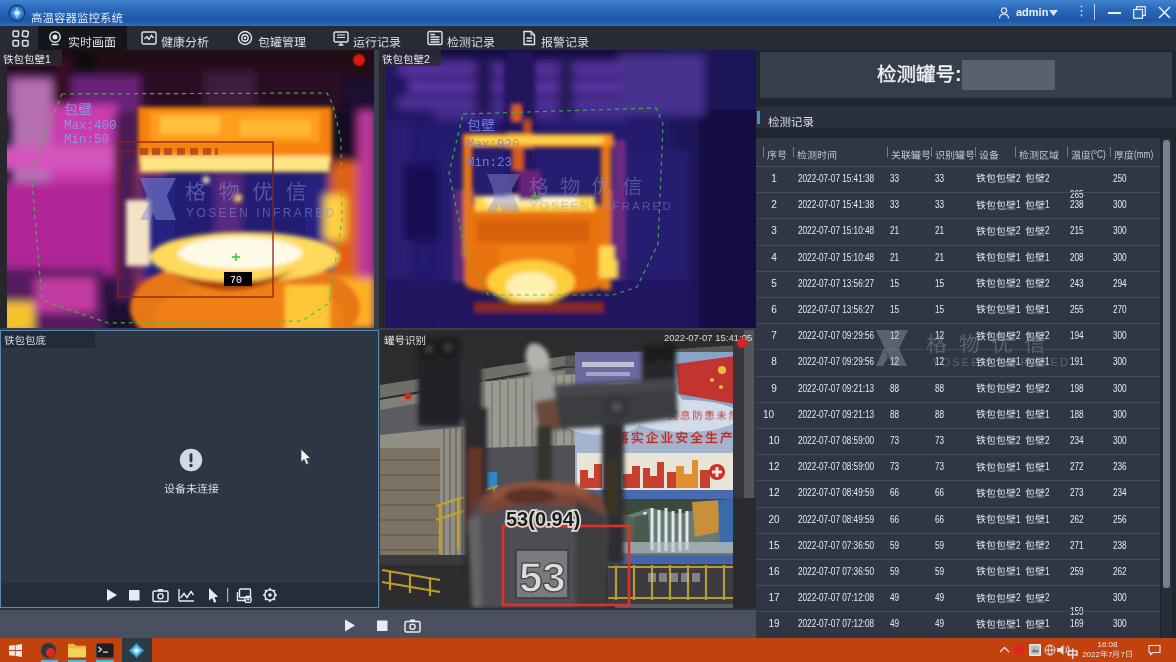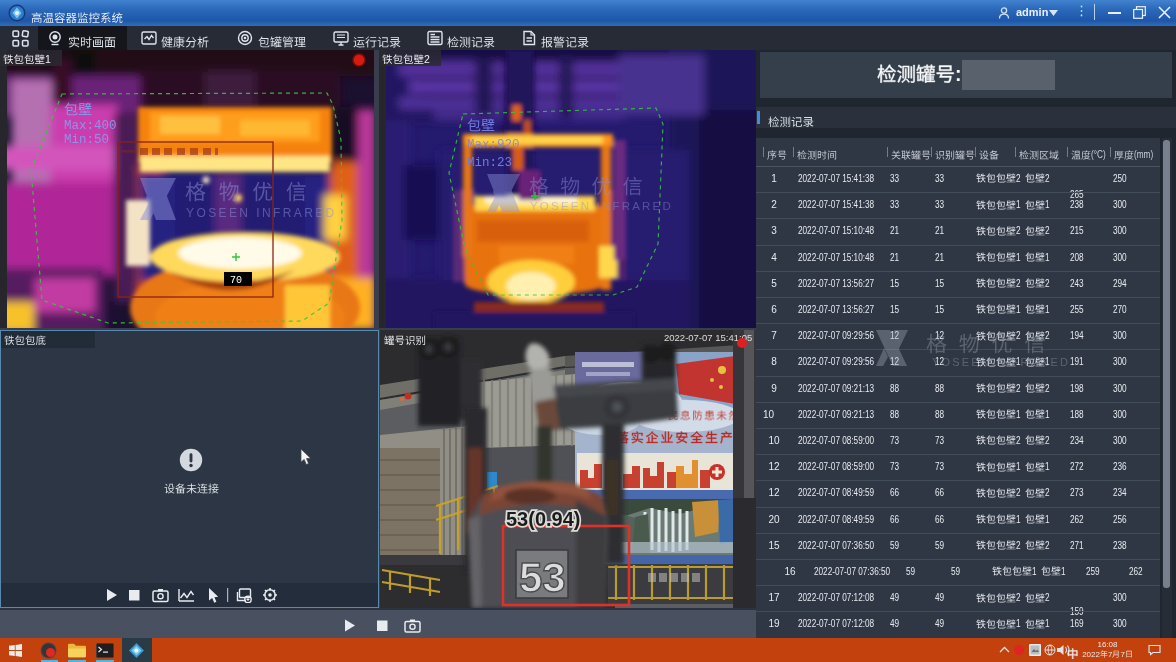--- a/index.html
+++ b/index.html
@@ -905,21 +905,21 @@
               <use href="#z5305" x="2000"></use>
               <use href="#z58C1" x="3000"></use>
             </svg><span class="sx">2</span><span style="display:inline-block;width:3px"></span><svg class="zr" width="20" height="10" viewBox="0 0 2000 1000" style="vertical-align:-0.14em;" fill="#e6eaf0">
               <use href="#z5305" x="0"></use>
               <use href="#z58C1" x="1000"></use>
             </svg><span class="sx">2</span></div>
           <div class="abs" style="left:314px;top:7px"><span class="sx">271</span></div>
           <div class="abs" style="left:357px;top:7px"><span class="sx">238</span></div>
         </div>
         <div class="abs" style="left:0;top:393.0px;width:404px;height:1px;background:#434c59"></div>
-        <div class="abs" style="left:16px;top:393.0px;width:396px;height:26.2px">
+        <div class="abs" style="left:0;top:393.0px;width:396px;height:26.2px">
           <div class="abs" style="left:7px;top:7px;width:22px;text-align:center">16</div>
           <div class="abs" style="left:42px;top:7px"><span class="sx">2022-07-07 07:36:50</span></div>
           <div class="abs" style="left:134px;top:7px"><span class="sx">59</span></div>
           <div class="abs" style="left:179px;top:7px"><span class="sx">59</span></div>
           <div class="abs" style="left:220px;top:7px;line-height:12px;white-space:nowrap"><svg class="zr" width="40" height="10" viewBox="0 0 4000 1000" style="vertical-align:-0.14em;" fill="#e6eaf0">
               <use href="#z94C1" x="0"></use>
               <use href="#z5305" x="1000"></use>
               <use href="#z5305" x="2000"></use>
               <use href="#z58C1" x="3000"></use>
             </svg><span class="sx">1</span><span style="display:inline-block;width:3px"></span><svg class="zr" width="20" height="10" viewBox="0 0 2000 1000" style="vertical-align:-0.14em;" fill="#e6eaf0">

